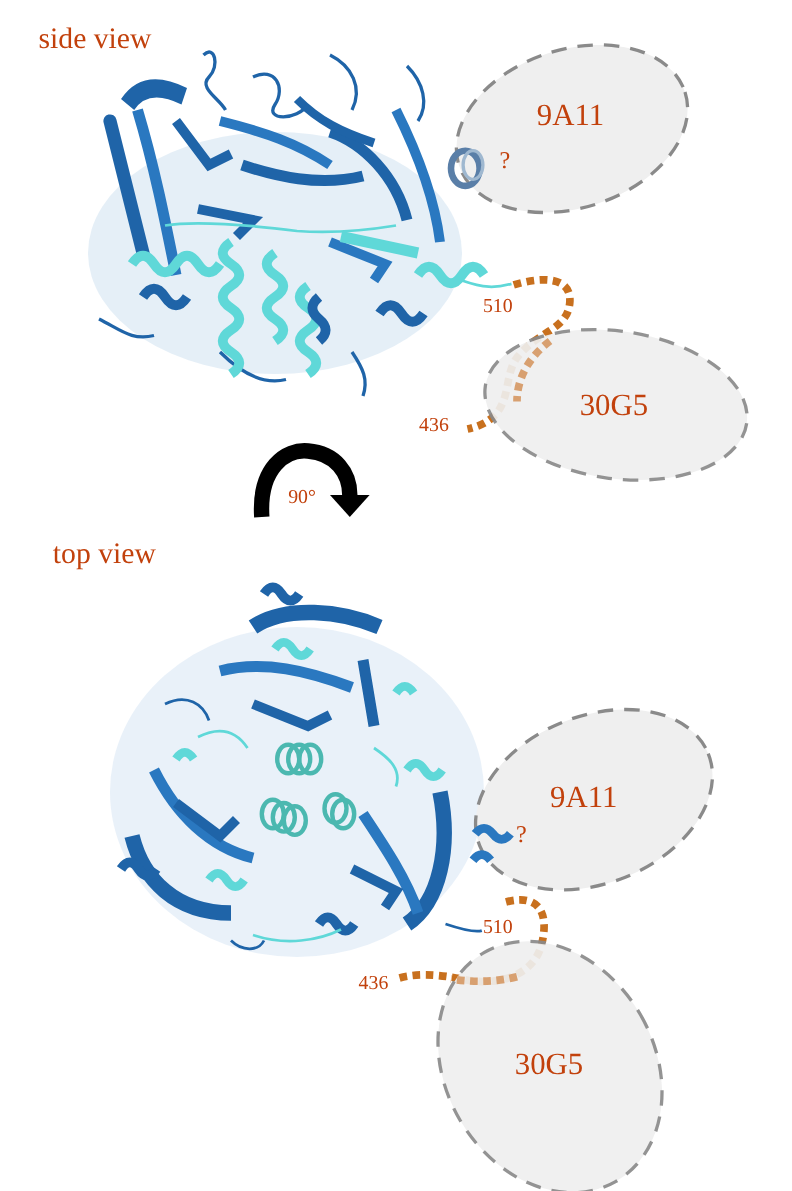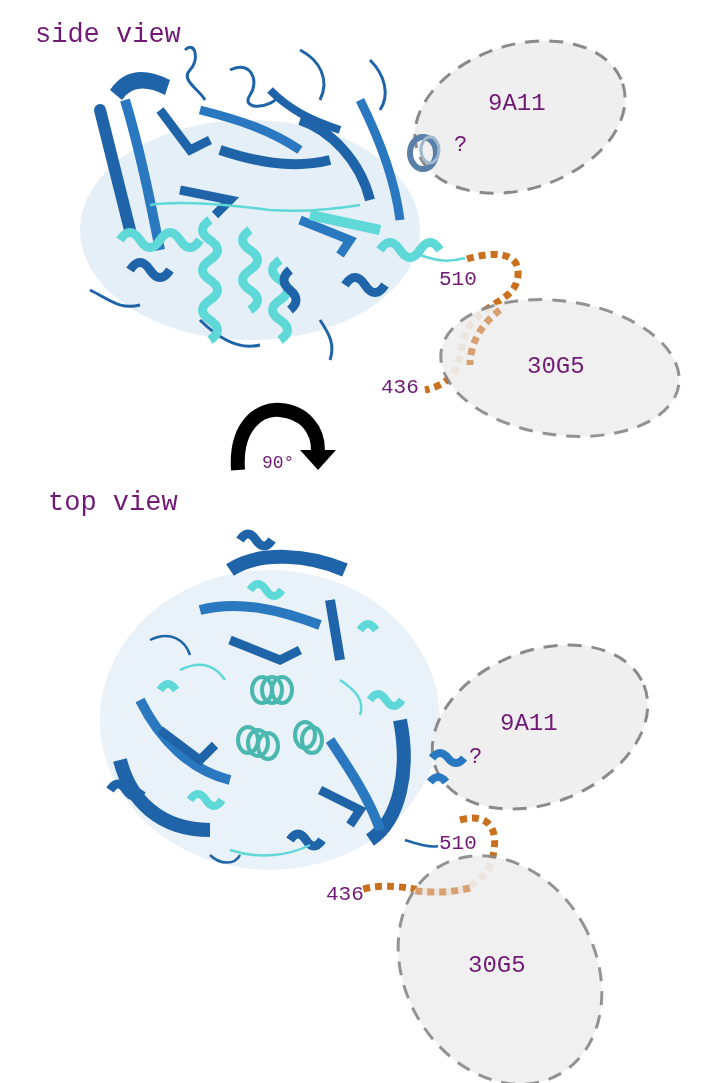--- a/index.html
+++ b/index.html
@@ -1,22 +1,22 @@
 <!DOCTYPE html>
 <html><head>
   <meta charset="utf-8">
   <style>
     html, body { margin: 0; padding: 0; background: #ffffff; }
     body { width: 720px; height: 1083px; position: relative; overflow: hidden;
            font-family: "Liberation Sans", sans-serif; }
     .canvas { position: absolute; left: 0; top: 0; width: 720px; height: 1083px; }
-    .label { position: absolute; color: #701a75; font-family: Liberation Mono, monospace; }
+    .label { position: absolute; color: #c2410c; font-family: Liberation Serif, serif; }
     .view-title { font-size: 27px; }
-    .ab-label { font-size: 24px; }
-    .res-label { font-size: 21px; }
+    .ab-label { font-size: 28px; }
+    .res-label { font-size: 18px; }
     .q-label { font-size: 22px; }
     .rot-label { font-size: 18px; }
   </style>
 </head>
 <body>
 
 <svg class="canvas" width="720" height="1083" viewBox="0 0 720 1083" xmlns="http://www.w3.org/2000/svg">
 
   <g>
 
@@ -145,20 +145,20 @@
   <path d="M470 888 C450 893 430 893 410 890" stroke="#d8a070" stroke-width="7" fill="none" stroke-dasharray="7 5"></path>
 </svg>
 
 <div class="label view-title" style="left:35px; top:20px;">side view</div>
 <div class="label ab-label" style="left:488px; top:90px;">9A11</div>
 <div class="label q-label" style="left:454px; top:133px;">?</div>
 <div class="label res-label" style="left:439px; top:268px;">510</div>
 <div class="label ab-label" style="left:527px; top:353px;">30G5</div>
 <div class="label res-label" style="left:381px; top:376px;">436</div>
 
-<div class="label rot-label" style="left:262px; top:441px;margin-top:12px;">90°</div>
+<div class="label rot-label" style="left:262px; top:441px;">90°</div>
 
 <div class="label view-title" style="left:48px; top:488px;">top view</div>
 <div class="label ab-label" style="left:500px; top:710px;">9A11</div>
 <div class="label q-label" style="left:469px; top:745px;">?</div>
 <div class="label res-label" style="left:439px; top:832px;">510</div>
 <div class="label res-label" style="left:326px; top:883px;">436</div>
 <div class="label ab-label" style="left:468px; top:952px;">30G5</div>
 
 </body></html>

